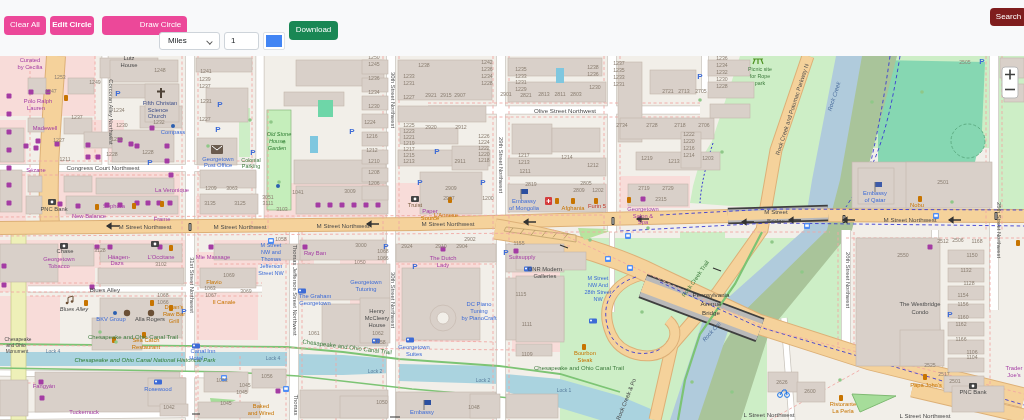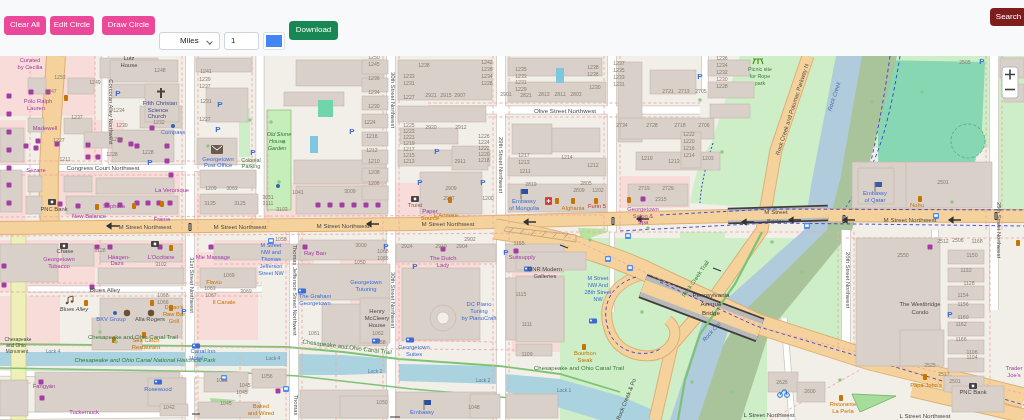--- a/index.html
+++ b/index.html
@@ -1,34 +1,34 @@
 <!DOCTYPE html>
 <html><head>
 <meta charset="utf-8">
 <style>
 html,body{margin:0;padding:0;width:1024px;height:420px;overflow:hidden;font-family:"Liberation Sans",sans-serif;background:#fff;}
 #topbar{position:absolute;left:0;top:0;width:1024px;height:56px;background:#f8f9fa;}
 #addr{position:absolute;left:8px;top:8px;width:968px;height:18px;box-sizing:border-box;border:1px solid #ced4da;border-radius:4px;background:#fff;color:#8a8f94;font-size:8px;line-height:16px;padding-left:6px;}
 #searchbtn{position:absolute;left:982px;top:8px;width:37px;height:18px;background:#7f1d1d;border-radius:4px;color:#fff;font-size:8px;text-align:center;line-height:18px;margin-left:8px;}
 .bbtn{position:absolute;top:16px;height:18.5px;background:#ec4899;border-radius:4px;color:#fff;font-size:8px;text-align:center;line-height:18.5px;}
-#sel{position:absolute;left:159px;top:31.5px;width:61px;height:18.5px;box-sizing:border-box;border:1px solid #ced4da;border-radius:3px;background:#fff;color:#212529;font-size:8px;line-height:16px;padding-left:20px;}
+#sel{position:absolute;left:159px;top:31.5px;width:61px;height:18.5px;box-sizing:border-box;border:1px solid #ced4da;border-radius:3px;background:#fff;color:#212529;font-size:8px;line-height:16px;padding-left:8px;}
 #sel:after{content:"";position:absolute;right:7px;top:6.5px;width:4px;height:4px;border-right:1px solid #555;border-bottom:1px solid #555;transform:rotate(45deg) scale(1,.8);}
 #num{position:absolute;left:224px;top:31.5px;width:35px;height:18.5px;box-sizing:border-box;border:1px solid #ced4da;border-radius:3px;background:#fff;color:#212529;font-size:8px;line-height:16px;padding-left:6px;}
 #swatch{position:absolute;left:263px;top:31.5px;width:22px;height:18.5px;box-sizing:border-box;border:1px solid #dee2e6;border-radius:2px;background:#fff;padding:2px;}
 #swatch>div{width:100%;height:100%;background:#4285f4;}
 #dl{position:absolute;left:289px;top:21px;width:49px;height:18.5px;background:#198754;border-radius:4px;color:#fff;font-size:8px;text-align:center;line-height:18.5px;}
 #map{position:absolute;left:0;top:56px;width:1024px;height:364px;}
 </style>
 </head>
 <body>
 <div id="topbar">
   <div id="searchbtn">Search</div>
   <div class="bbtn" style="left:4px;width:42px;">Clear All</div>
-  <div class="bbtn" style="left:50px;width:44px;">Edit Circle</div>
-  <div class="bbtn" style="left:102px;width:53px;">Draw Circle</div>
+  <div class="bbtn" style="left:50px;width:44px;font-weight:bold;">Edit Circle</div>
+  <div class="bbtn" style="left:102px;width:53px;padding-left:32px;">Draw Circle</div>
   <div id="sel">Miles</div>
   <div id="num">1</div>
   <div id="swatch">
       <div></div>
     </div>
   <div id="dl">Download</div>
 </div>
 <div id="map">
 <svg width="1024" height="364" viewBox="0 56 1024 364" font-family="Liberation Sans,sans-serif">
 <rect x="0" y="56" width="1024" height="364" fill="#f2efe9"></rect>

